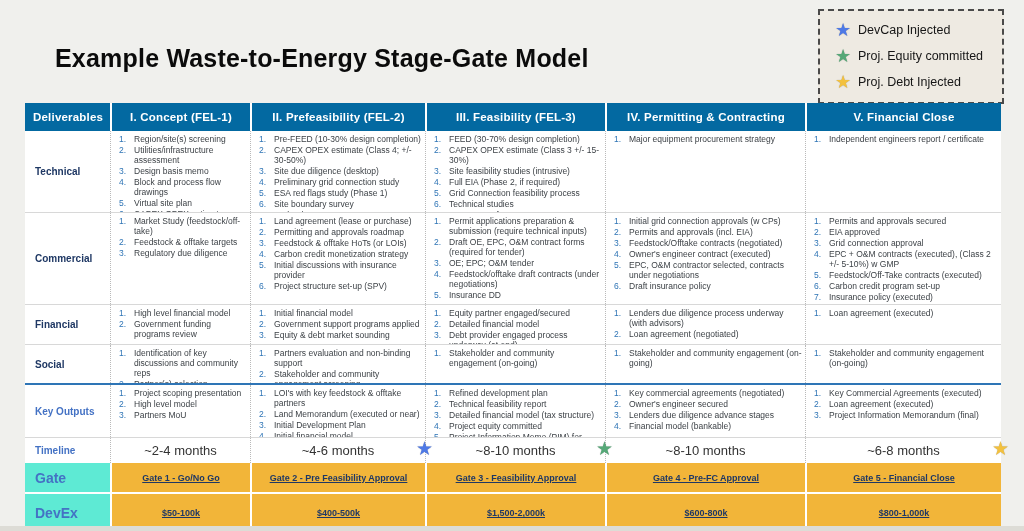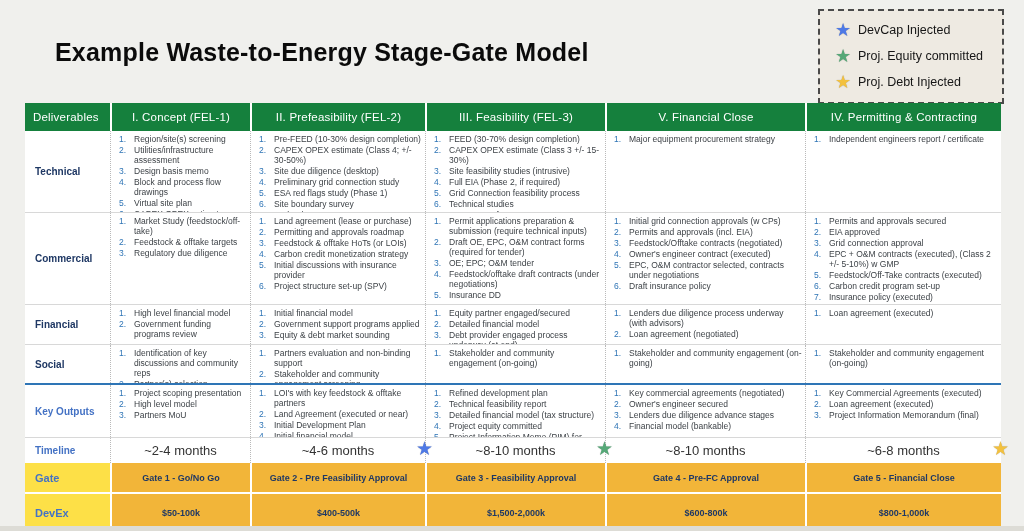--- a/index.html
+++ b/index.html
@@ -4,37 +4,37 @@
 <style>
   * { box-sizing: border-box; margin: 0; padding: 0; }
   html,body { width:1024px; height:531px; }
   body {
     font-family: "Liberation Sans", sans-serif;
     background:#F0F0ED;
     position:relative;
     overflow:hidden;
   }
   .title {
-    position:absolute; left:55px; top:38px;
+    position:absolute; left:55px; top:44px;
     font-size:25px; font-weight:bold; color:#0b0b0b; letter-spacing:0.2px;
   }
   .legend {
     position:absolute; top:9px; right:20px; width:186px;
     background:#EEEAE2; border:2px dashed #4a4a4a; padding:6px 10px 7px 8px;
   }
   .legend-item { display:flex; align-items:center; height:26px; }
   .legend-star { font-size:18px; width:30px; text-align:center; line-height:1; text-shadow:0 0 1px rgba(0,0,0,.35); }
   .legend-label { font-size:12.5px; color:#161616; }
 
   .grid { position:absolute; left:25px; top:103px; width:976px; background:#fff; }
   .grid-row { display:grid; grid-template-columns:85px 140px 175px 180px 200px 196px; position:relative; }
 
   .header-row { height:28px; }
   .h-cell {
-    background:#15803d; color:#fff; font-weight:normal; font-size:11.5px; letter-spacing:.2px;
+    background:#0369a1; color:#fff; font-weight:bold; font-size:11.5px; letter-spacing:.2px;
     display:flex; align-items:center; justify-content:center; border-left:2px solid #fff;
   }
   .h-cell.first { border-left:none; justify-content:flex-start; padding-left:8px; }
 
   .body-row { border-bottom:1px solid #d8d8d8; }
   .row-technical { height:82px; }
   .row-commercial { height:92px; }
   .row-financial { height:40px; }
   .row-social { height:38px; border-bottom:none; }
   .row-key-outputs { height:55px; border-top:2px solid #2E75B6; }
@@ -58,27 +58,27 @@
     content:counter(item) "."; position:absolute; left:2px; color:#2E74B5;
   }
 
   .t-cell {
     border-left:1px dotted #b9b9b9; display:flex; align-items:center; justify-content:center;
     font-size:13px; color:#333;
   }
   .star { position:absolute; top:1px; font-size:19px; line-height:1; text-shadow:0 0 1px rgba(0,0,0,.35); z-index:3; }
 
   .gold-label {
-    background:#fde047; display:flex; align-items:center; padding-left:10px;
-    font-weight:bold; font-size:11px; color:#4472C4;
+    background:#5eead4; display:flex; align-items:center; padding-left:10px;
+    font-weight:bold; font-size:14px; color:#4472C4;
   }
   .g-cell {
     background:#F2B539; border-left:2px solid #fff;
     display:flex; align-items:center; justify-content:center;
-    font-weight:bold; font-size:9px; color:#1F3864;
+    font-weight:bold; font-size:9px; color:#1F3864;text-decoration:underline;
   }
   .row-devex .g-cell, .row-devex .gold-label { border-top:2px solid #fff; }
 
   .bottom-strip { position:absolute; left:0; bottom:0; width:1024px; height:5px; background:#dddcd6; }
 </style>
 </head>
 <body>
 
 <div class="title">Example Waste-to-Energy Stage-Gate Model</div>
 <div class="legend" id="legend">
@@ -94,22 +94,22 @@
       <span class="legend-star" style="color: rgb(243, 193, 62);">★</span>
       <span class="legend-label">Proj. Debt Injected</span>
     </div>
   </div>
 <div class="grid" id="grid">
     <div class="grid-row header-row">
       <div class="h-cell first">Deliverables</div>
       <div class="h-cell">I. Concept (FEL-1)</div>
       <div class="h-cell">II. Prefeasibility (FEL-2)</div>
       <div class="h-cell">III. Feasibility (FEL-3)</div>
+      <div class="h-cell">IV. Permitting &amp; Contracting</div>
       <div class="h-cell">V. Financial Close</div>
-      <div class="h-cell">IV. Permitting &amp; Contracting</div>
     </div>
     <div class="grid-row body-row row-technical">
       <div class="label-cell">Technical</div>
       <div class="cell">
         <ol class="cell-list">
           <li>Region/site(s) screening</li>
           <li>Utilities/infrastructure assessment</li>
           <li>Design basis memo</li>
           <li>Block and process flow drawings</li>
           <li>Virtual site plan</li>
@@ -268,21 +268,21 @@
       <div class="cell">
         <ol class="cell-list">
           <li>Project scoping presentation</li>
           <li>High level model</li>
           <li>Partners MoU</li>
         </ol>
       </div>
       <div class="cell">
         <ol class="cell-list">
           <li>LOI's with key feedstock &amp; offtake partners</li>
-          <li>Land Agreement (executed or near)</li>
+          <li>Land Memorandum (executed or near)</li>
           <li>Initial Development Plan</li>
           <li>Initial financial model</li>
         </ol>
       </div>
       <div class="cell">
         <ol class="cell-list">
           <li>Refined development plan</li>
           <li>Technical feasibility report</li>
           <li>Detailed financial model (tax structure)</li>
           <li>Project equity committed</li>

